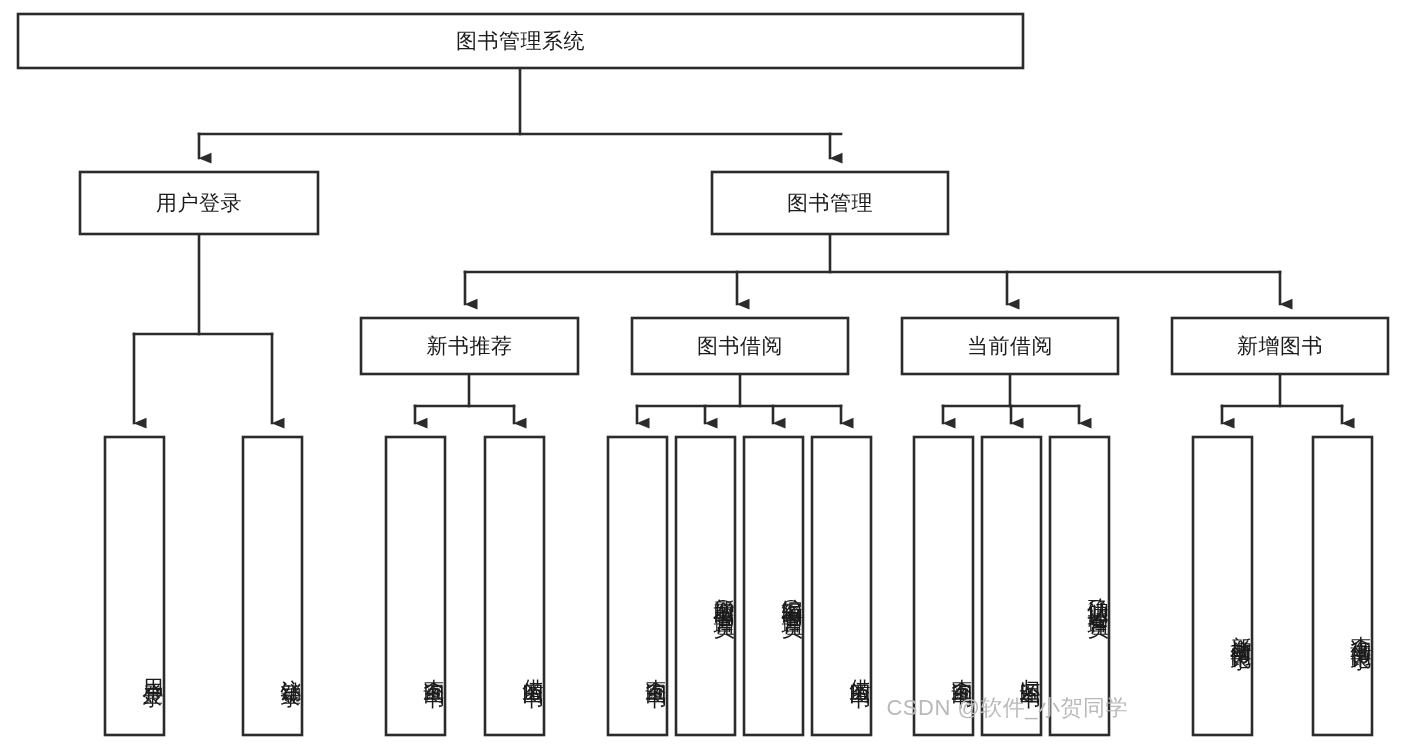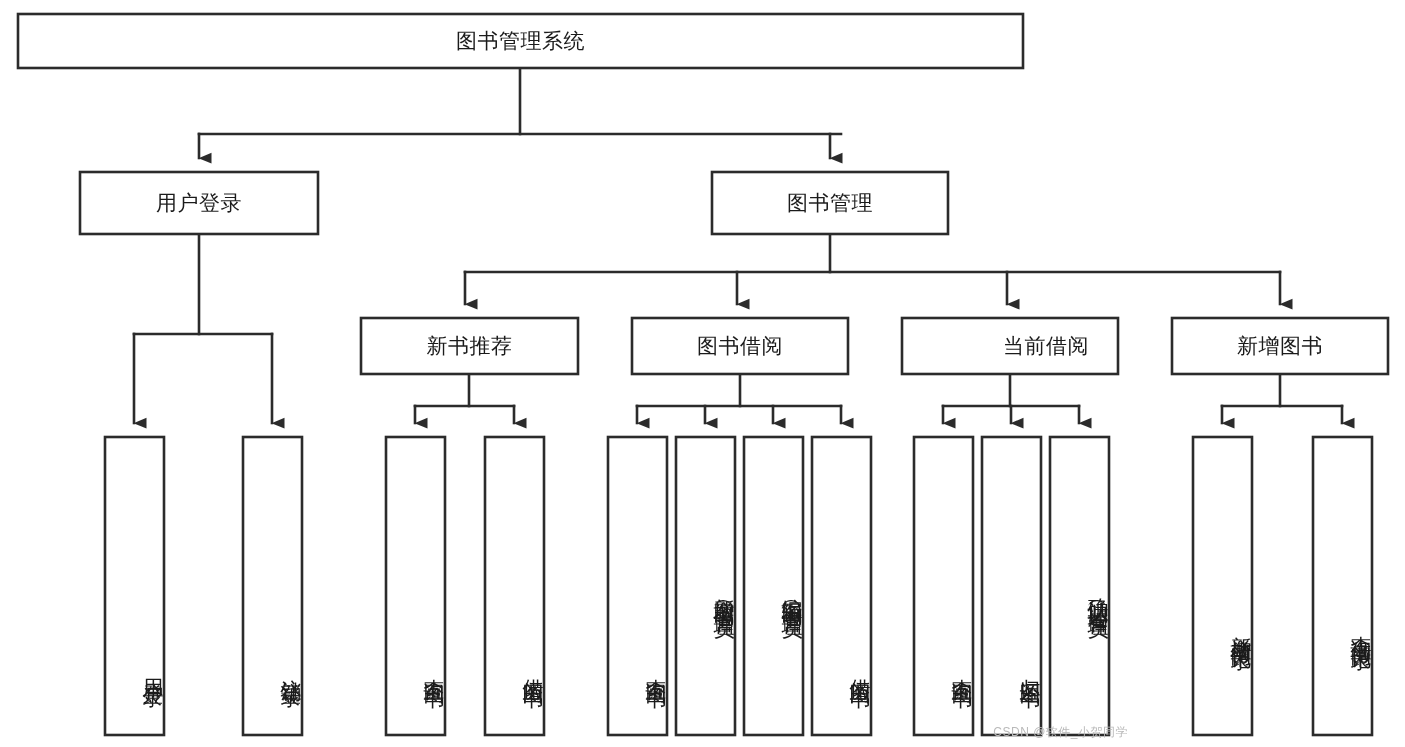--- a/index.html
+++ b/index.html
@@ -62,22 +62,22 @@
     text-orientation: upright;
     font-size: 21px;
     color: #1b1b1b;
     letter-spacing: 3px;
     line-height: 1;
     pointer-events: none;
   }
   #watermark {
     position: absolute;
     right: 8px;
-    bottom: 6px;
-    font-size: 12px;
+    bottom: 24px;
+    font-size: 22px;
     color: #b9b9b9;
     letter-spacing: 0.5px;
     white-space: nowrap;
     pointer-events: none;
   }
 </style>
 </head>
 <body>
 
 <div id="diagram-root">
@@ -170,21 +170,21 @@
   <div class="node-label-h" style="left:18px;  top:14px;  width:1005px; height:54px;">图书管理系统</div>
 
   <div class="node-label-h" style="left:80px;  top:172px; width:238px; height:62px;">用户登录</div>
 
   <div class="node-label-h" style="left:712px; top:172px; width:236px; height:62px;">图书管理</div>
 
   <div class="node-label-h" style="left:361px; top:318px; width:217px; height:56px;">新书推荐</div>
 
   <div class="node-label-h" style="left:632px; top:318px; width:216px; height:56px;border-radius:9px;">图书借阅</div>
 
-  <div class="node-label-h" style="left:902px; top:318px; width:216px; height:56px;padding-left:36px;">当前借阅</div>
+  <div class="node-label-h" style="left:902px; top:318px; width:216px; height:56px;">当前借阅</div>
 
   <div class="node-label-h" style="left:1172px; top:318px; width:216px; height:56px;">新增图书</div>
 
   <div class="node-label-v" style="left:105px; top:437px; width:59px; height:298px; padding-top:82px;">用户登录</div>
 
   <div class="node-label-v" style="left:243px; top:437px; width:59px; height:298px; padding-top:82px;">注销登录</div>
 
   <div class="node-label-v" style="left:386px; top:437px; width:59px; height:298px; padding-top:82px;">查询图书</div>
 
   <div class="node-label-v" style="left:485px; top:437px; width:59px; height:298px; padding-top:82px;">借阅图书</div>

